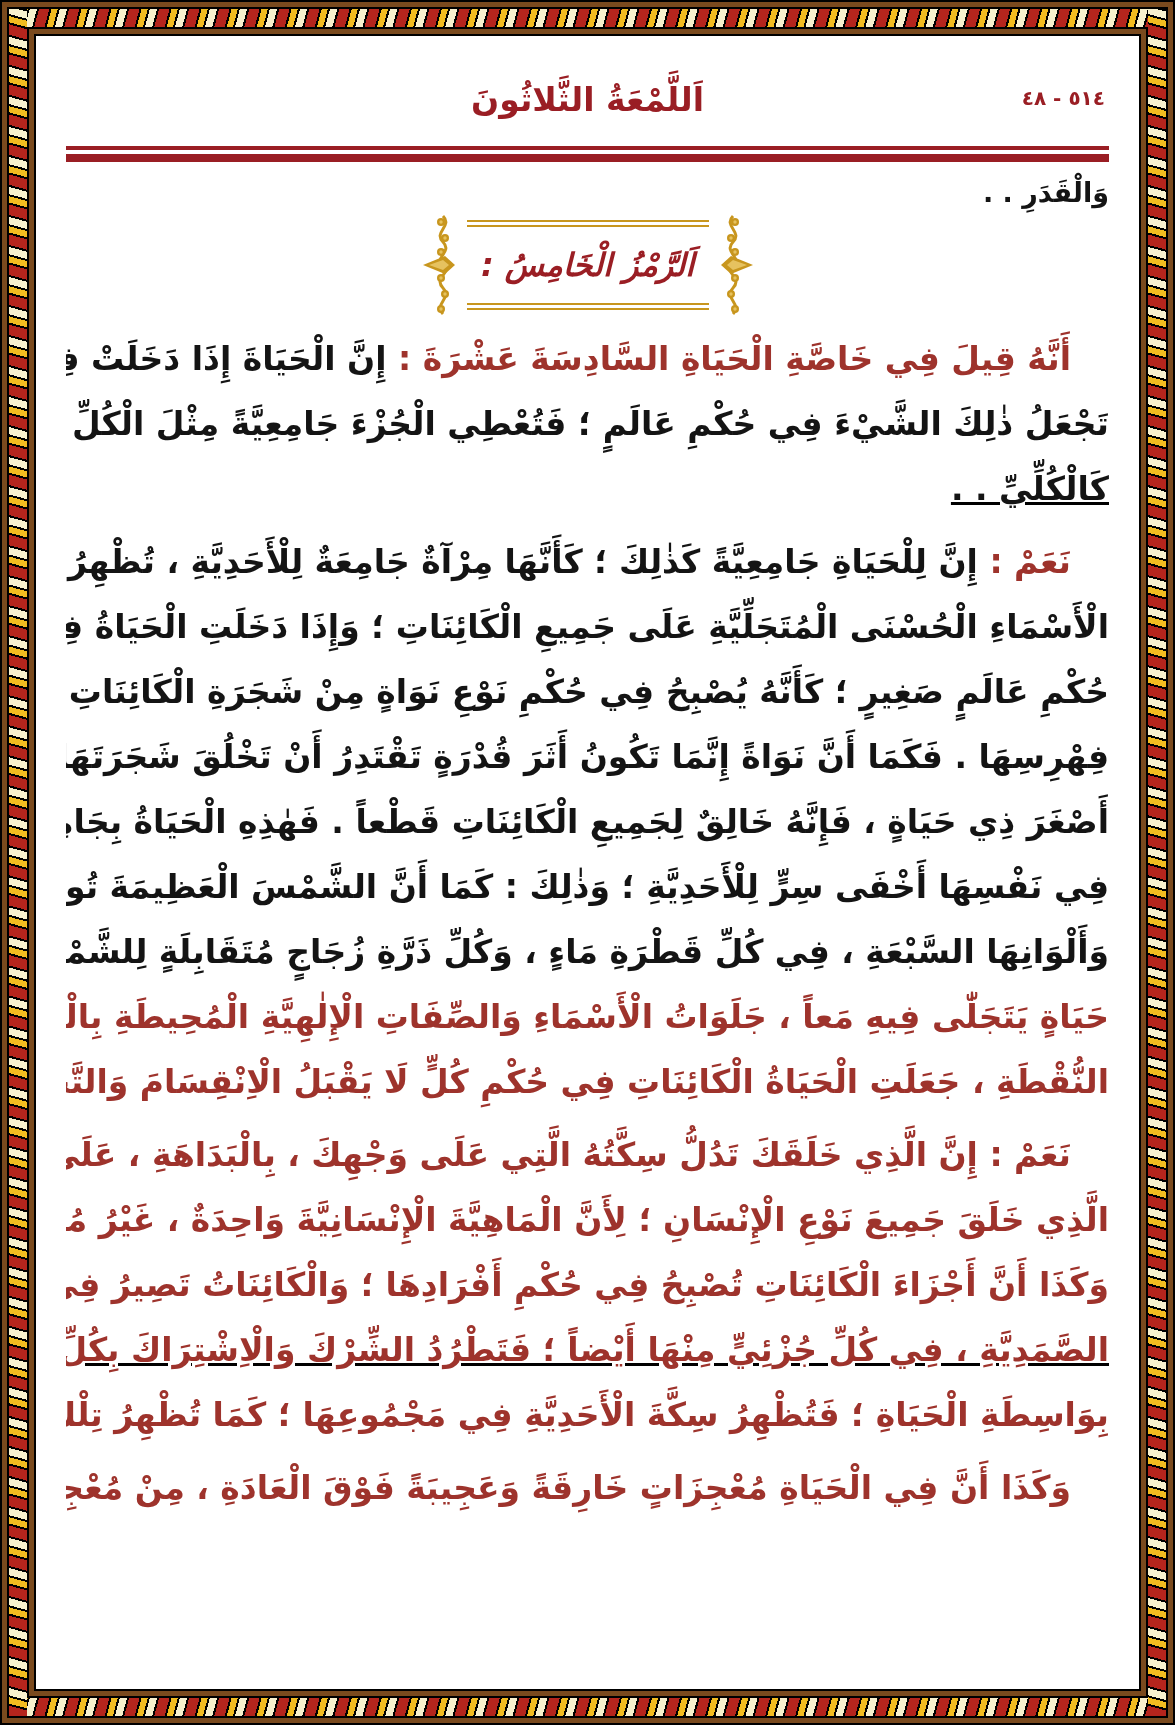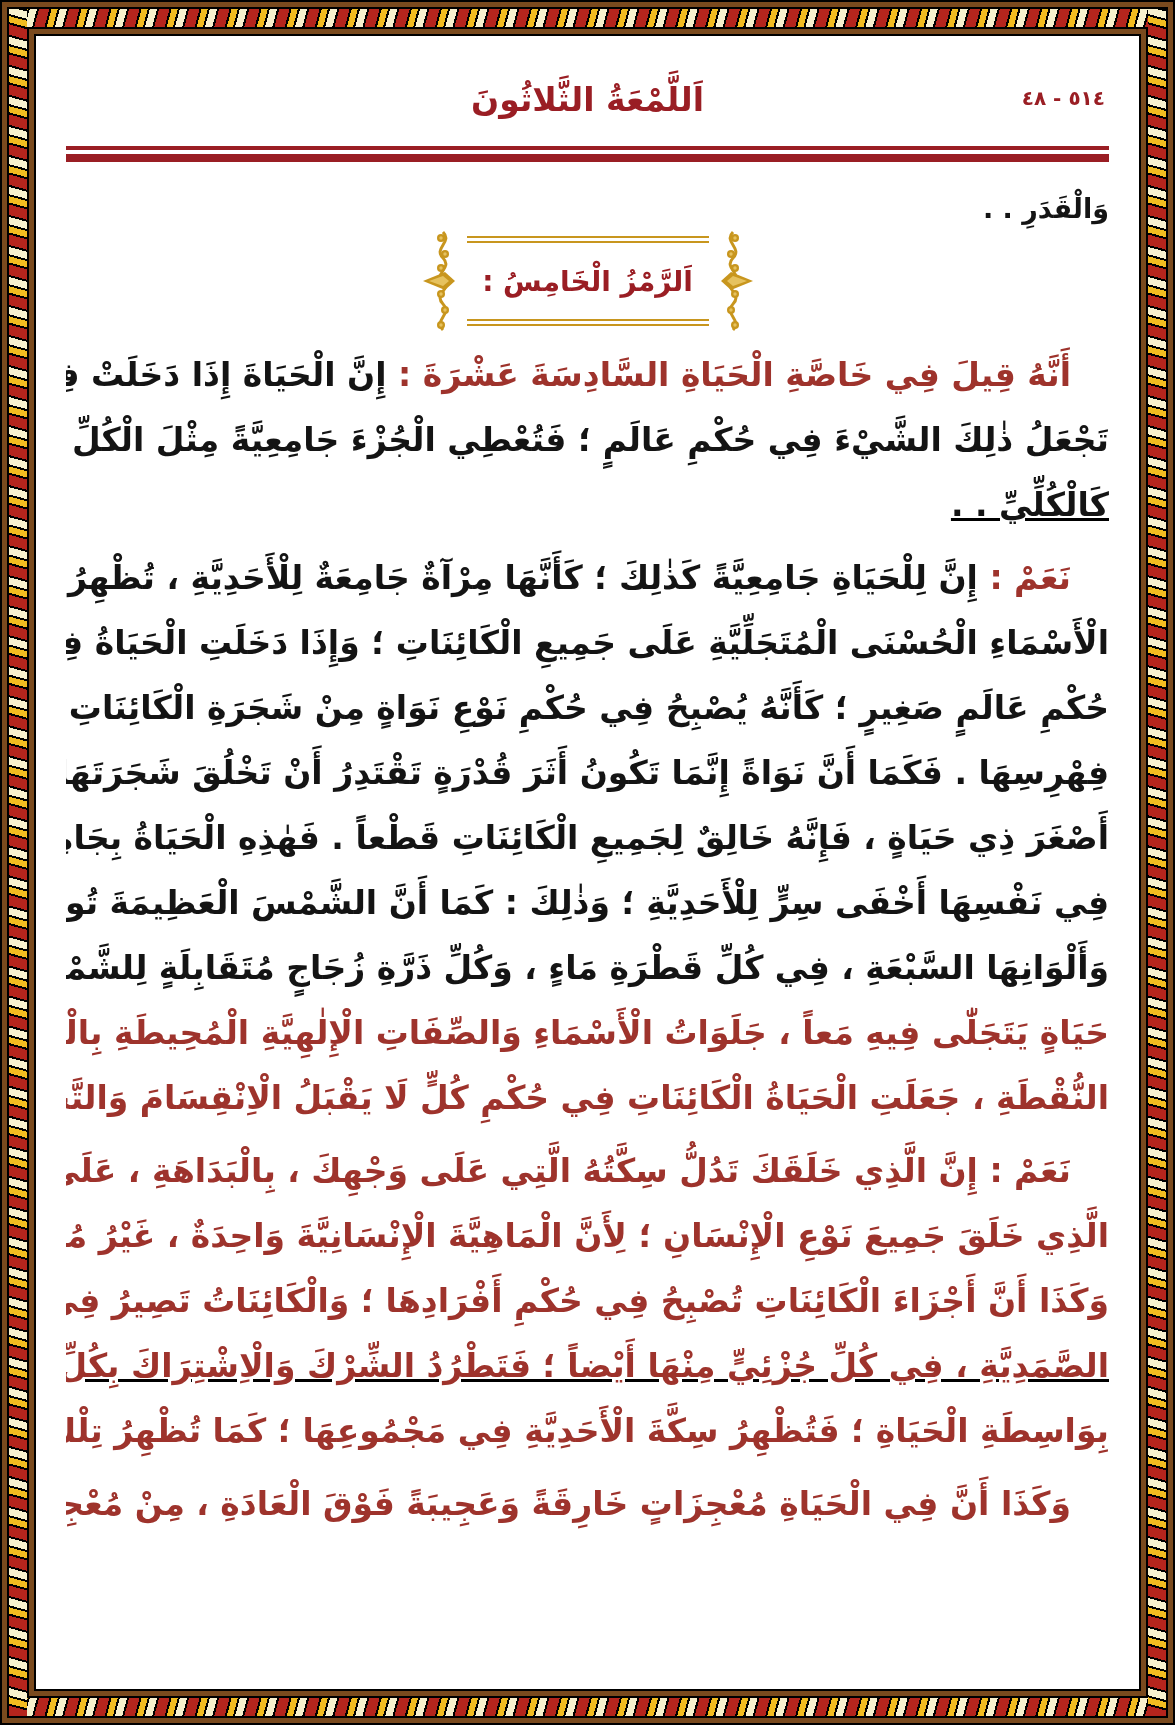--- a/index.html
+++ b/index.html
@@ -44,36 +44,36 @@
     position:absolute;left:50%;transform:translateX(-50%);top:0;
     color:var(--heading_red,#9a1e24);font-size:33px;font-weight:bold;
     white-space:nowrap;
   }
   #double-rule{
     height:4px;margin-top:8px;
     border-top:4px solid var(--heading_red,#9a1e24);
     border-bottom:8px solid var(--heading_red,#9a1e24);
   }
   #intro-line{
-    margin-top:24px;text-align:right;color:var(--text_black,#111);
+    margin-top:8px;text-align:right;color:var(--text_black,#111);
     font-size:27px;font-weight:bold;height:46px;line-height:46px;
   }
   #section-box{
     position:relative;width:302px;height:94px;margin:2px auto 0 auto;
   }
   .gold-lines{position:absolute;left:30px;right:30px;height:3px;
     border-top:2px solid var(--gold,#c8961e);
     border-bottom:2px solid var(--gold,#c8961e);}
   .gold-lines.gl-top{top:2px;} .gold-lines.gl-bottom{bottom:2px;}
   .ornament{position:absolute;top:-6px;height:106px;width:40px;}
   .ornament.o-right{right:-14px;}
   .ornament.o-left{left:-14px;transform:scaleX(-1);}
   #section-title{
     position:absolute;inset:0;display:flex;align-items:center;justify-content:center;
-    color:var(--heading_red,#9a1e24);font-size:28px;font-weight:bold;white-space:nowrap;
+    color:var(--heading_red,#9a1e24);font-size:32px;font-weight:bold;white-space:nowrap;font-style:italic;
   }
   #text-body{margin-top:14px;}
   .para{margin-bottom:8px;}
   .line{
     height:65px;line-height:65px;font-size:33px;font-weight:bold;
     text-align:justify;text-align-last:justify;white-space:nowrap;overflow:hidden;
   }
   .line.last{text-align-last:right;text-decoration:underline;}
   .line.indent{padding-right:38px;}
   .seg-red{color:var(--body_red,#9e332c);}

